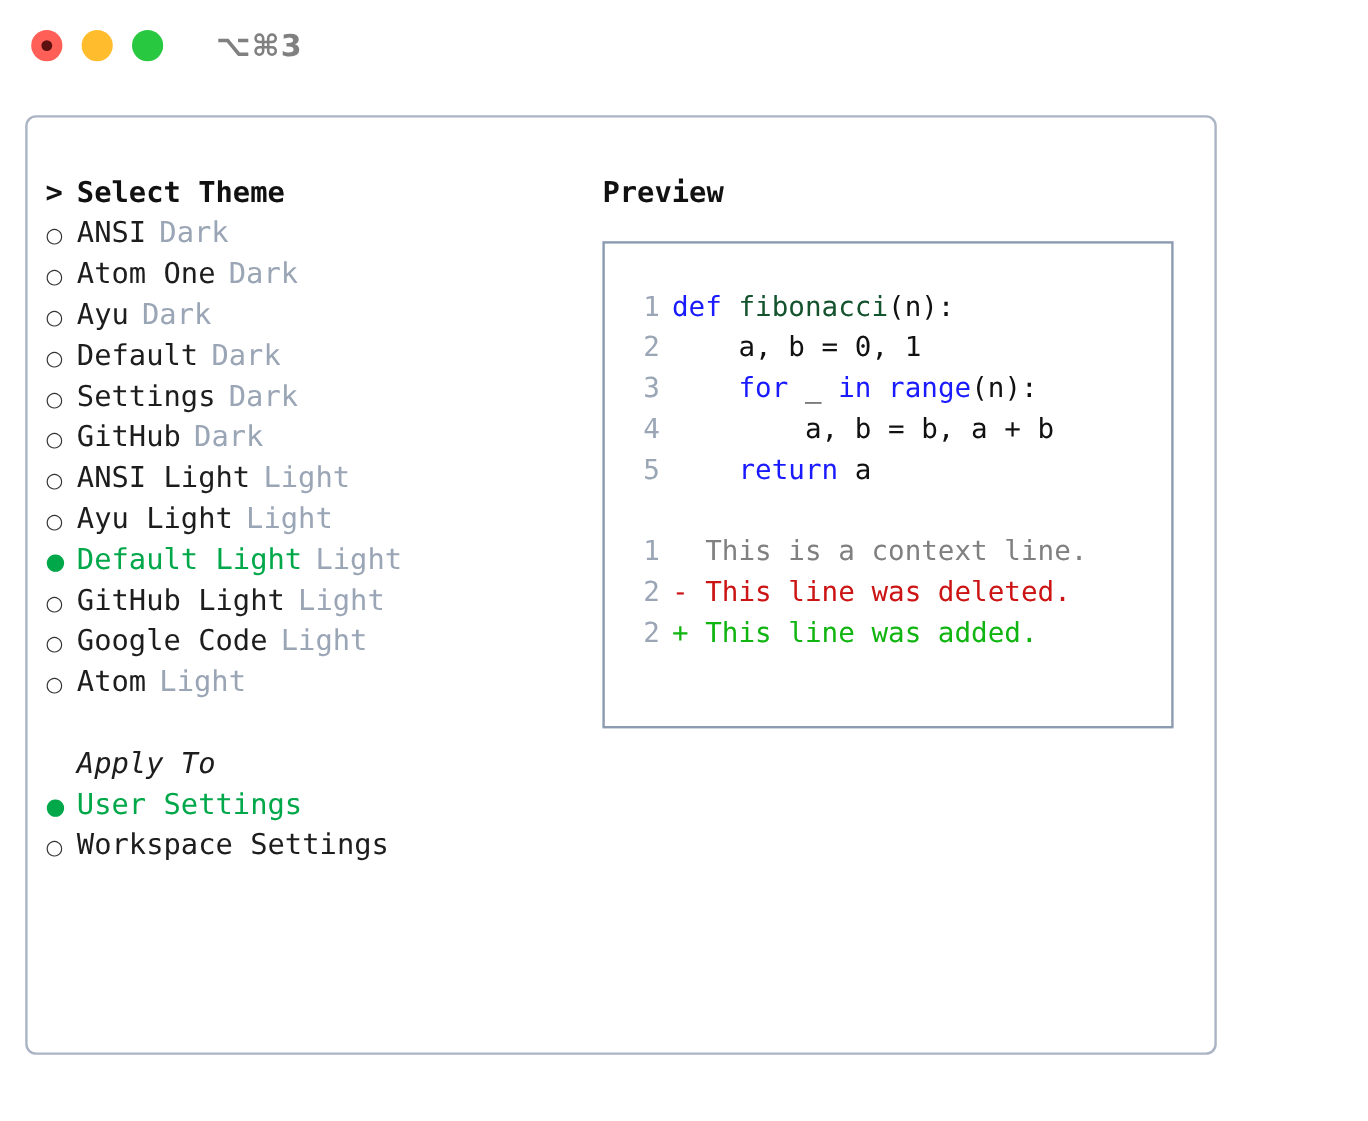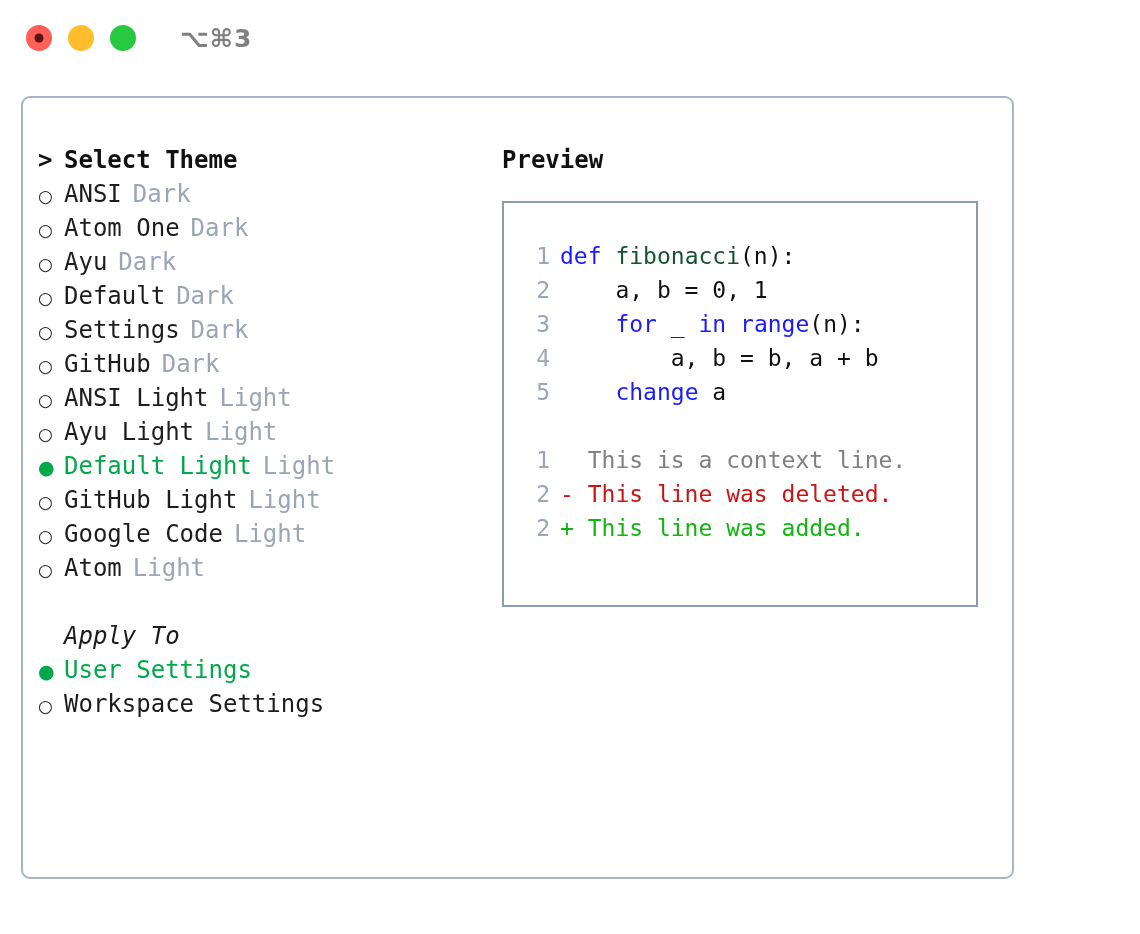--- a/index.html
+++ b/index.html
@@ -229,21 +229,21 @@
     </div>
 
     <div class="right-col">
       <div class="preview-title">Preview</div>
       <div class="preview-box">
         <div id="code-lines">
             <div class="code-line"><span class="ln">1</span><span class="tok-kw">def </span><span class="tok-fn">fibonacci</span><span class="tok-plain">(n):</span></div>
             <div class="code-line"><span class="ln">2</span><span class="tok-plain">    a, b = 0, 1</span></div>
             <div class="code-line"><span class="ln">3</span><span class="tok-plain">    </span><span class="tok-kw">for</span><span class="tok-plain"> _ </span><span class="tok-kw">in</span><span class="tok-plain"> </span><span class="tok-kw">range</span><span class="tok-plain">(n):</span></div>
             <div class="code-line"><span class="ln">4</span><span class="tok-plain">        a, b = b, a + b</span></div>
-            <div class="code-line"><span class="ln">5</span><span class="tok-plain">    </span><span class="tok-kw">change</span><span class="tok-plain"> a</span></div>
+            <div class="code-line"><span class="ln">5</span><span class="tok-plain">    </span><span class="tok-kw">return</span><span class="tok-plain"> a</span></div>
           </div>
         <div class="code-line blank"></div>
         <div id="diff-lines">
             <div class="code-line"><span class="ln">1</span><span class="tok-ctx">  This is a context line.</span></div>
             <div class="code-line"><span class="ln">2</span><span class="tok-del">- This line was deleted.</span></div>
             <div class="code-line"><span class="ln">2</span><span class="tok-add">+ This line was added.</span></div>
           </div>
       </div>
     </div>
 

